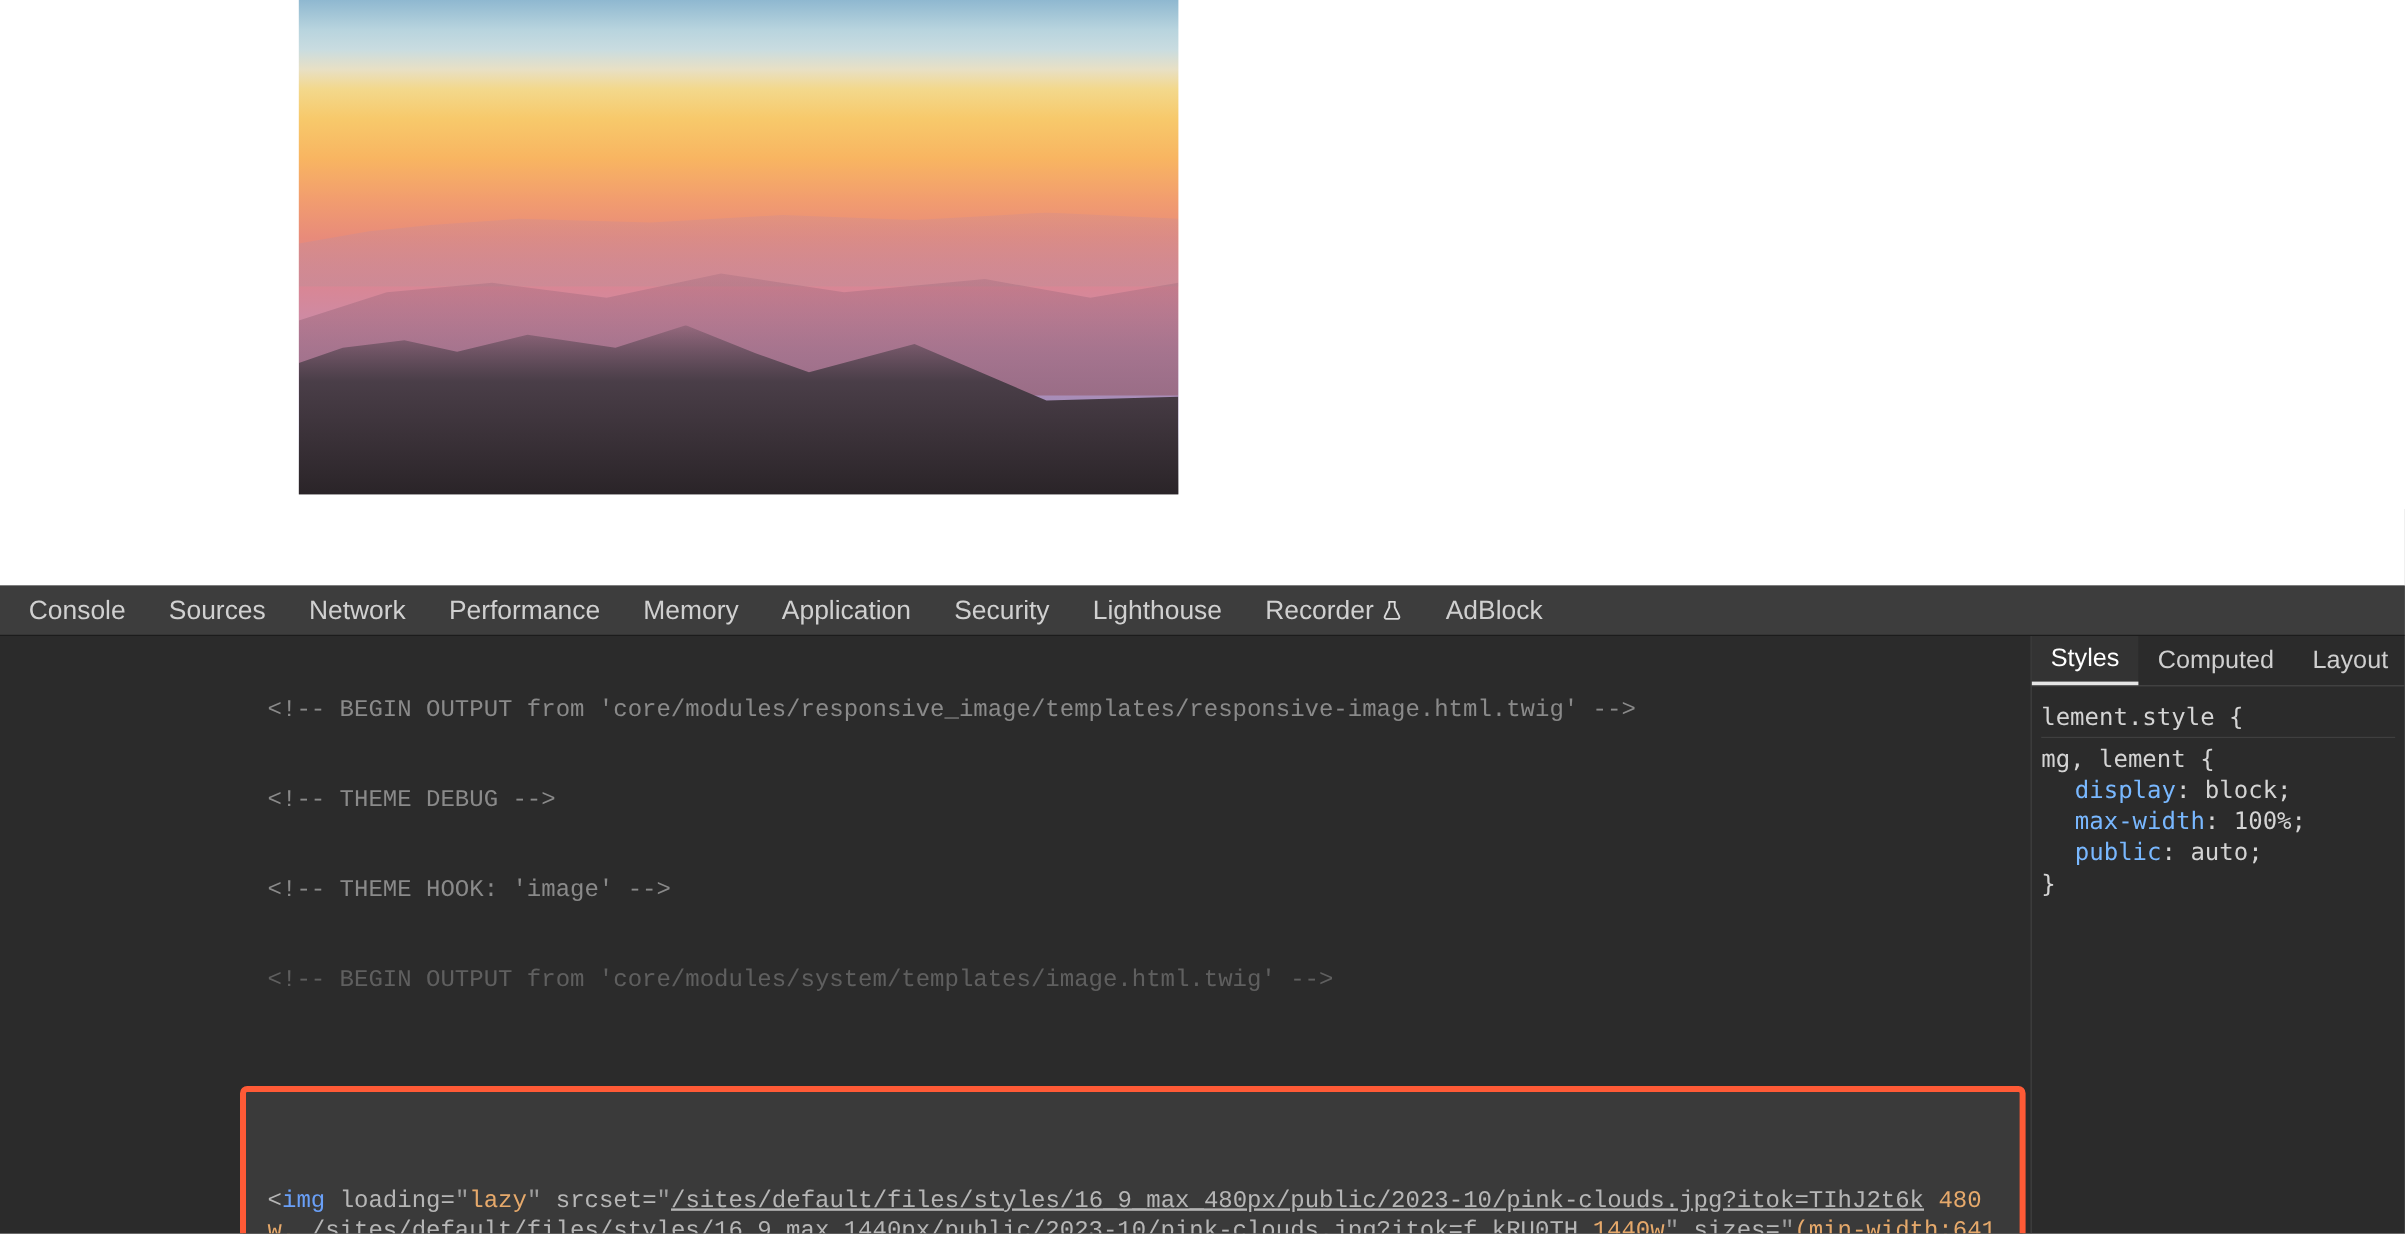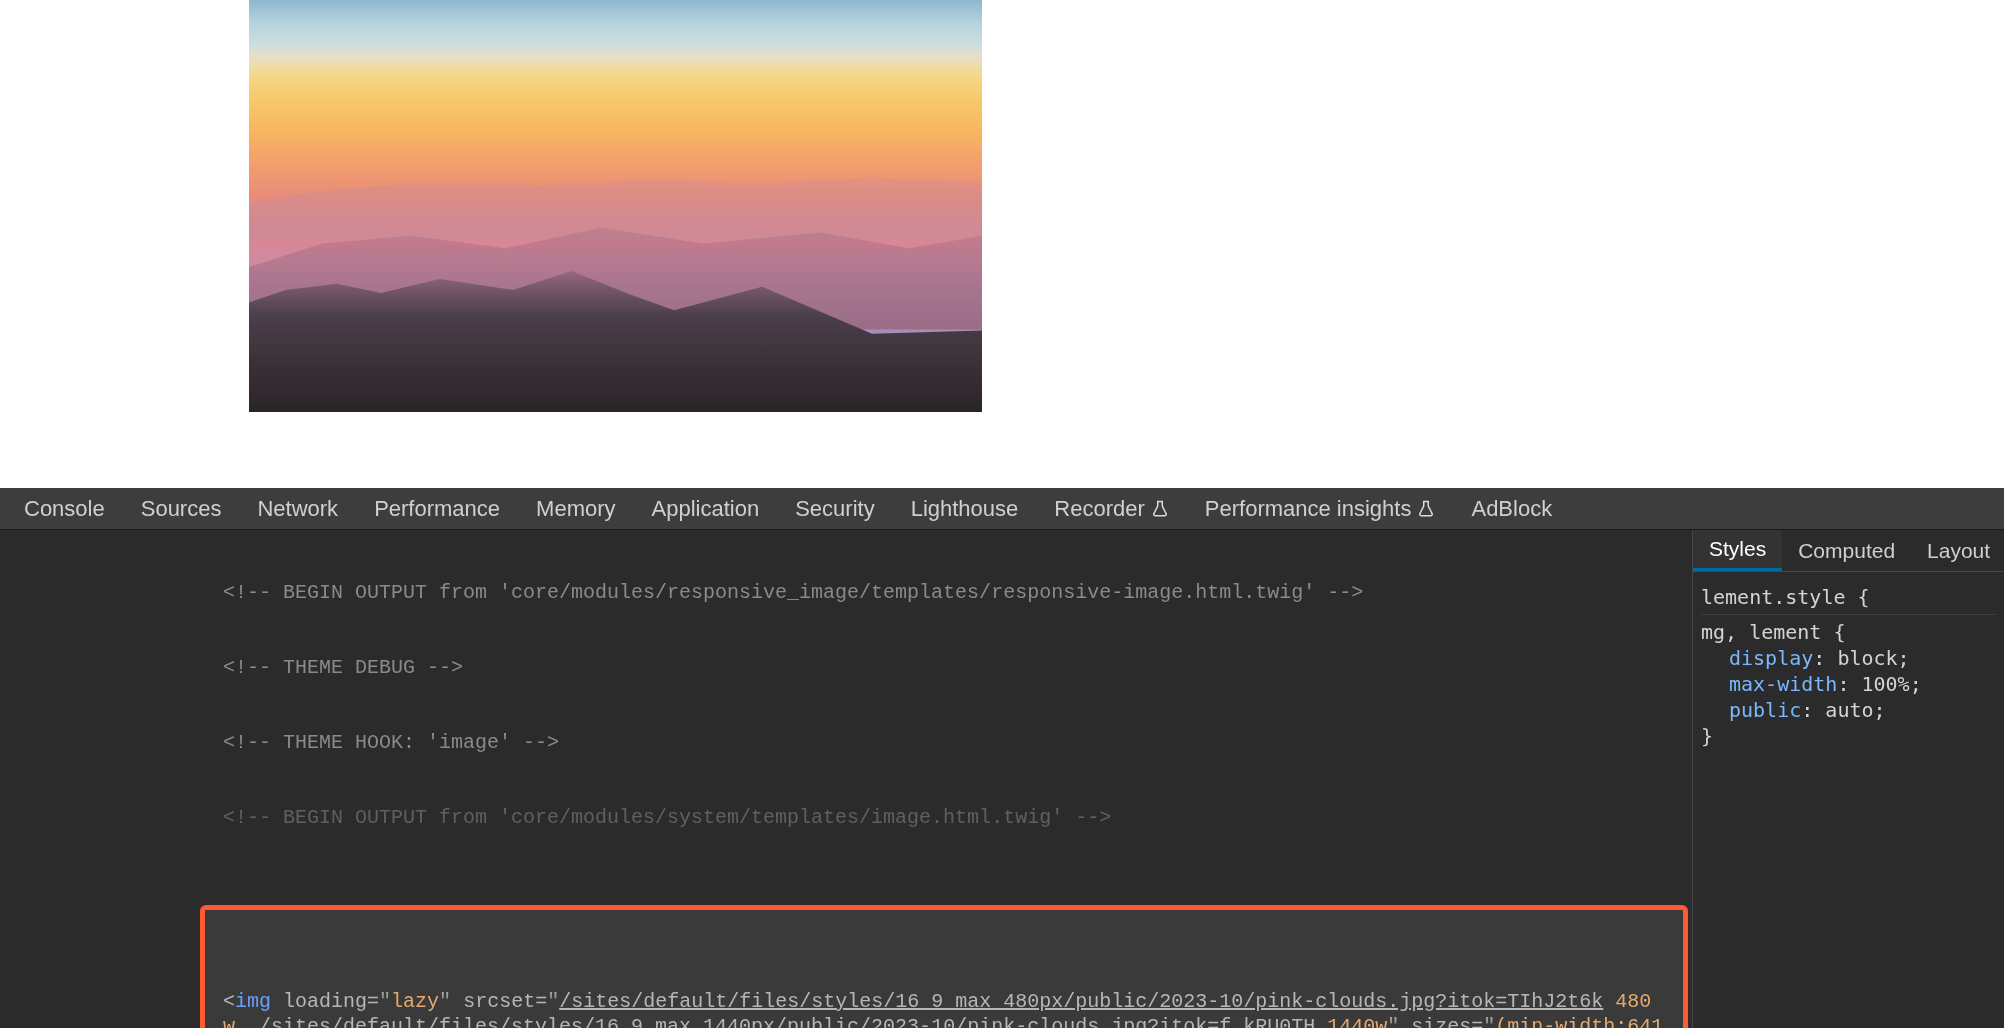--- a/index.html
+++ b/index.html
@@ -158,21 +158,21 @@
   .styles-tab {
     padding: 0 16px;
     height: 100%;
     display: inline-flex;
     align-items: center;
     color: #cfcfcf;
     cursor: pointer;
   }
   .styles-tab.active {
     color: #ffffff;
-    border-bottom: 3px solid #0369a1;
+    border-bottom: 3px solid #e5e5e5;
     background: #333333;
   }
   .styles-filter {
     height: 34px;
     margin: 4px 4px 0 4px;
   }
   .styles-filter input {
     width: 100%;
     height: 100%;
     background: #202020;
@@ -234,29 +234,20 @@
         <span>Application</span>
       </div>
     <div class="devtools-tab">
         <span>Security</span>
       </div>
     <div class="devtools-tab">
         <span>Lighthouse</span>
       </div>
     <div class="devtools-tab">
       <span>Recorder</span>
-      <span class="flask-icon">
-        <svg class="flask" viewBox="0 0 24 24" fill="none" stroke="#dcdcdc" stroke-width="2">
-            <path d="M9 2v6l-5 10a2 2 0 0 0 2 3h12a2 2 0 0 0 2-3l-5-10V2"></path>
-            <path d="M8 2h8"></path>
-          </svg>
-      </span>
-    </div>
-    <div class="devtools-tab">
-      <span>Performance insights</span>
       <span class="flask-icon">
         <svg class="flask" viewBox="0 0 24 24" fill="none" stroke="#dcdcdc" stroke-width="2">
             <path d="M9 2v6l-5 10a2 2 0 0 0 2 3h12a2 2 0 0 0 2-3l-5-10V2"></path>
             <path d="M8 2h8"></path>
           </svg>
       </span>
     </div>
     <div class="devtools-tab">
         <span>AdBlock</span>
       </div>

